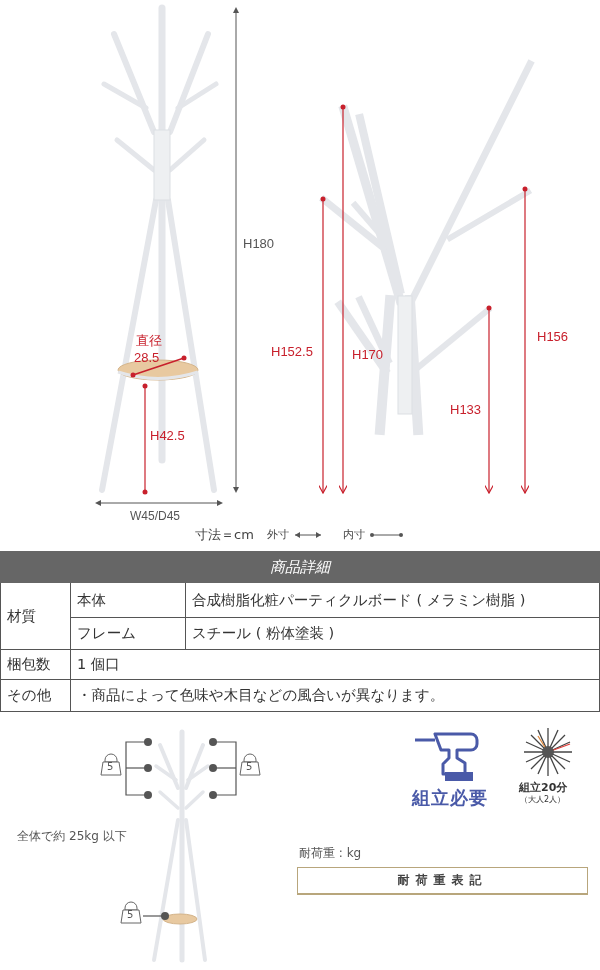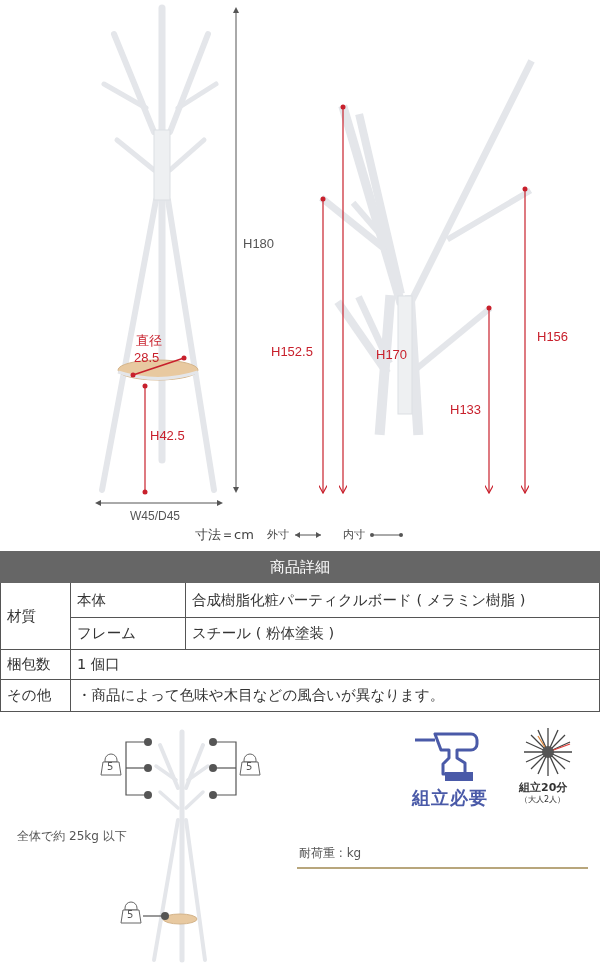--- a/index.html
+++ b/index.html
@@ -4,21 +4,21 @@
 <style>
   html,body{margin:0;padding:0;background:#fff;}
   body{width:600px;height:970px;position:relative;overflow:hidden;font-family:"DejaVu Sans","Liberation Sans",sans-serif;color:#333;}
   .abs{position:absolute;}
   svg{position:absolute;left:0;top:0;}
   .dim-red{color:#c8202c;font-size:12px;font-family:"Liberation Sans",sans-serif;}
   .dim-gray{color:#555;font-size:12px;font-family:"Liberation Sans",sans-serif;}
   
   .spec{position:absolute;left:0;top:551px;width:600px;border-collapse:collapse;font-size:14.5px;color:#333;}
   .spec td,.spec th{border:1px solid #555;padding:0 6px;white-space:nowrap;}
-  .spec th{background:#666;color:#fff;font-weight:normal;height:30px;font-size:15px;border-color:#666;}
+  .spec th{background:#666;color:#fff;font-weight:normal;height:30px;font-size:15px;border-color:#666;font-style:italic;}
   .spec td.l{width:57px;}
   .spec td.m{width:102px;}
   .r1{height:35px;} .r2{height:32px;margin-left:33px;} .r3{height:30px;} .r4{height:32px;}
   .notice{position:absolute;left:297px;top:867px;width:289px;border:1px solid #b8a67c;}
   .notice .nh{height:25px;line-height:25px;text-align:center;border-bottom:1px solid #b8a67c;font-size:12px;letter-spacing:6px;font-weight:bold;color:#444;}
   .notice .nb{padding:9px 10px 8px 14px;font-size:11px;line-height:17.5px;color:#333;}
   .legend{font-size:11px;color:#444;}
   .assembly-label{font-size:18px;color:#4a5aa8;font-weight:bold;letter-spacing:1px;}
 </style>
 </head>
@@ -97,21 +97,21 @@
       <line x1="265" y1="189" x2="265" y2="493" marker-end="url(#arrowR)"></line>
     </g>
     <g fill="#c8202c">
       <circle cx="63" cy="199" r="2.5"></circle>
       <circle cx="83" cy="107" r="2.5"></circle>
       <circle cx="229" cy="308" r="2.5"></circle>
       <circle cx="265" cy="189" r="2.5"></circle>
     </g>
   </svg>
   <span class="abs dim-red" style="left:11px;top:344px;font-size:13px;">H152.5</span>
-  <span class="abs dim-red" style="left:92px;top:347px;font-size:13px;margin-left:24px;">H170</span>
+  <span class="abs dim-red" style="left:92px;top:347px;font-size:13px;">H170</span>
   <span class="abs dim-red" style="left:190px;top:402px;font-size:13px;">H133</span>
   <span class="abs dim-red" style="left:277px;top:329px;font-size:13px;">H156</span>
 </div>
 
 <div class="abs legend" style="left:195px;top:526px;width:240px;height:18px;">
   <span class="abs" style="left:0;top:0;font-size:13px;">寸法＝cm</span>
   <span class="abs" style="left:72px;top:1px;">外寸</span>
   <svg width="240" height="18">
     <line x1="100" y1="9" x2="126" y2="9" stroke="#555" stroke-width="1"></line>
     <path d="M100,9 l5,-3 v6 z M126,9 l-5,-3 v6 z" fill="#555"></path>
@@ -218,13 +218,14 @@
     <line x1="38" y1="30" x2="28" y2="14" stroke="#e0873a" stroke-width="1.3"></line>
     <line x1="38" y1="30" x2="60" y2="22" stroke="#e0403a" stroke-width="1.3"></line>
     <circle cx="38" cy="30" r="6" fill="#555"></circle>
   </svg>
   <span class="abs" style="left:9px;top:58px;font-size:11px;color:#333;font-weight:bold;">組立20分</span>
   <span class="abs" style="left:10px;top:72px;font-size:8px;color:#333;">（大人2人）</span>
 </div>
 
 <span class="abs" style="left:299px;top:845px;font-size:12px;color:#555;">耐荷重 : kg</span>
 <div class="notice">
+  <div class="nh">耐荷重表記</div>
 </div>
 
 </body></html>

